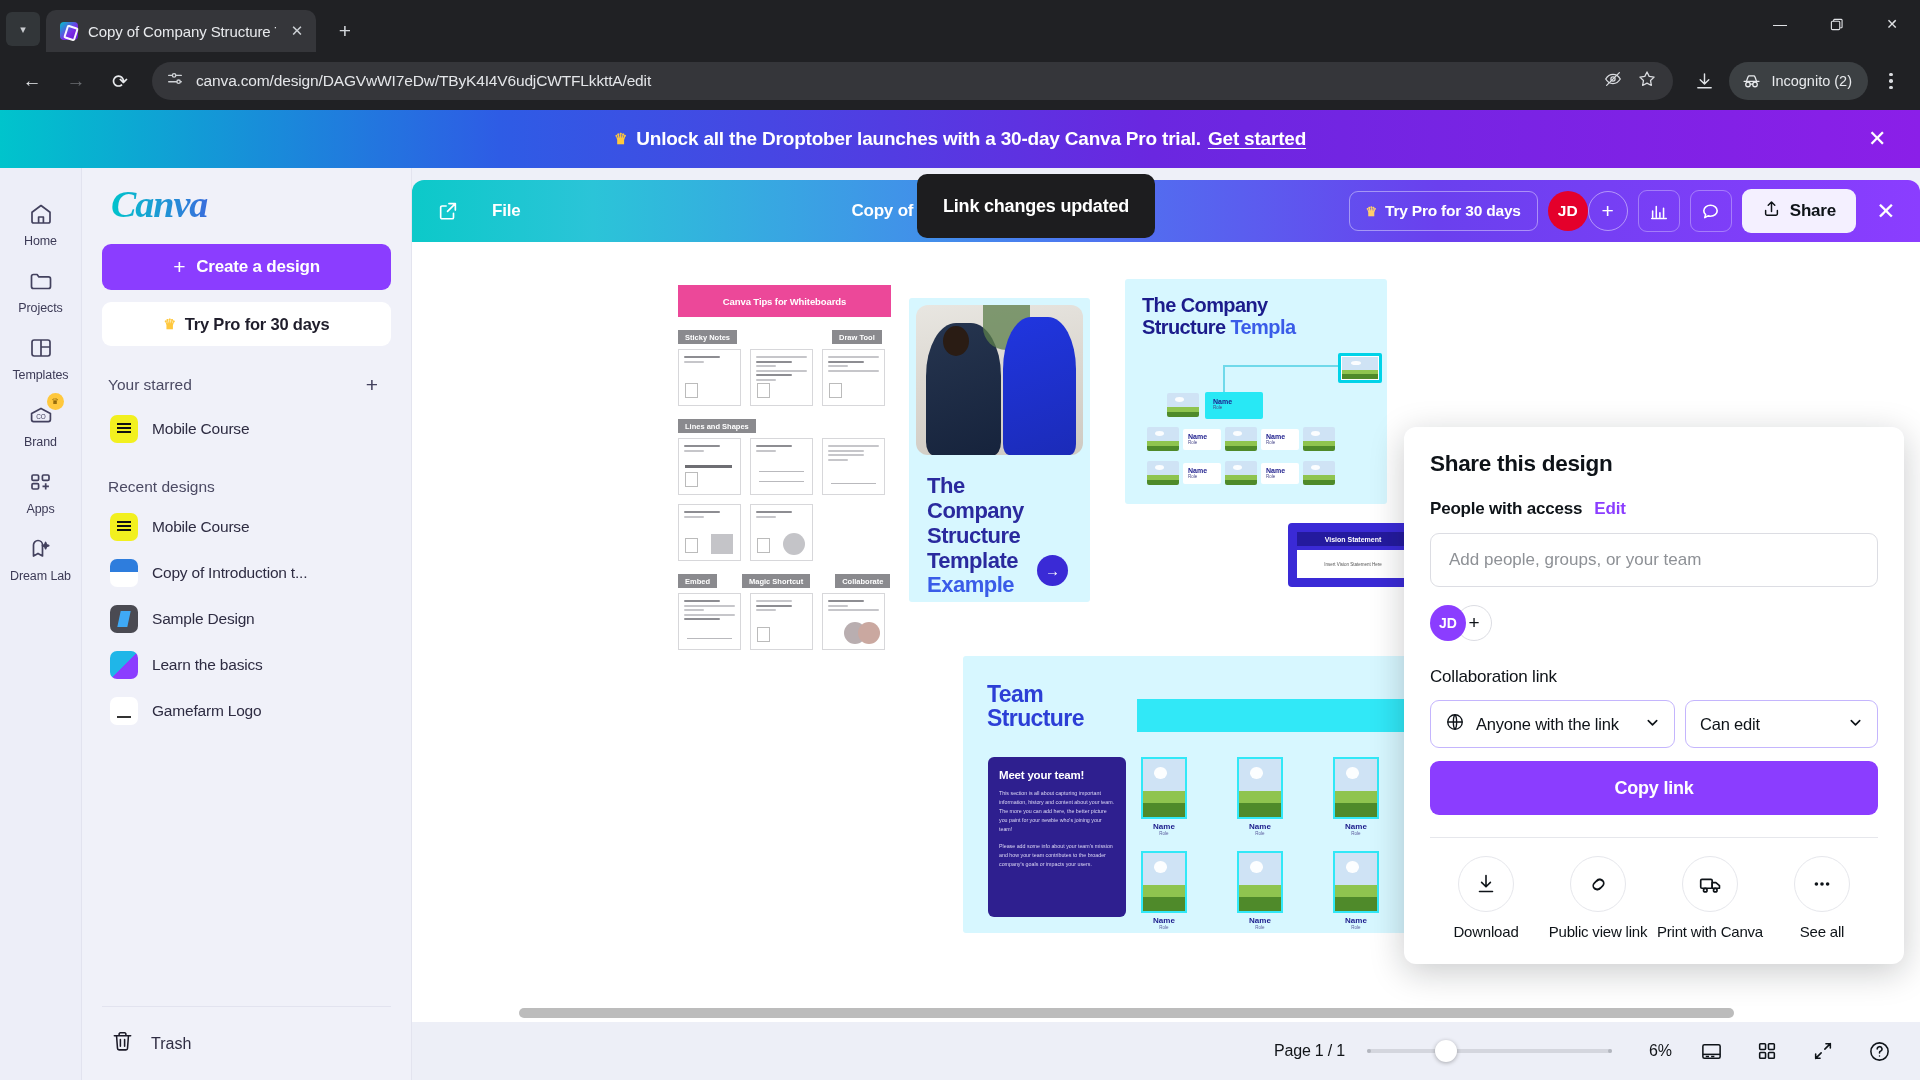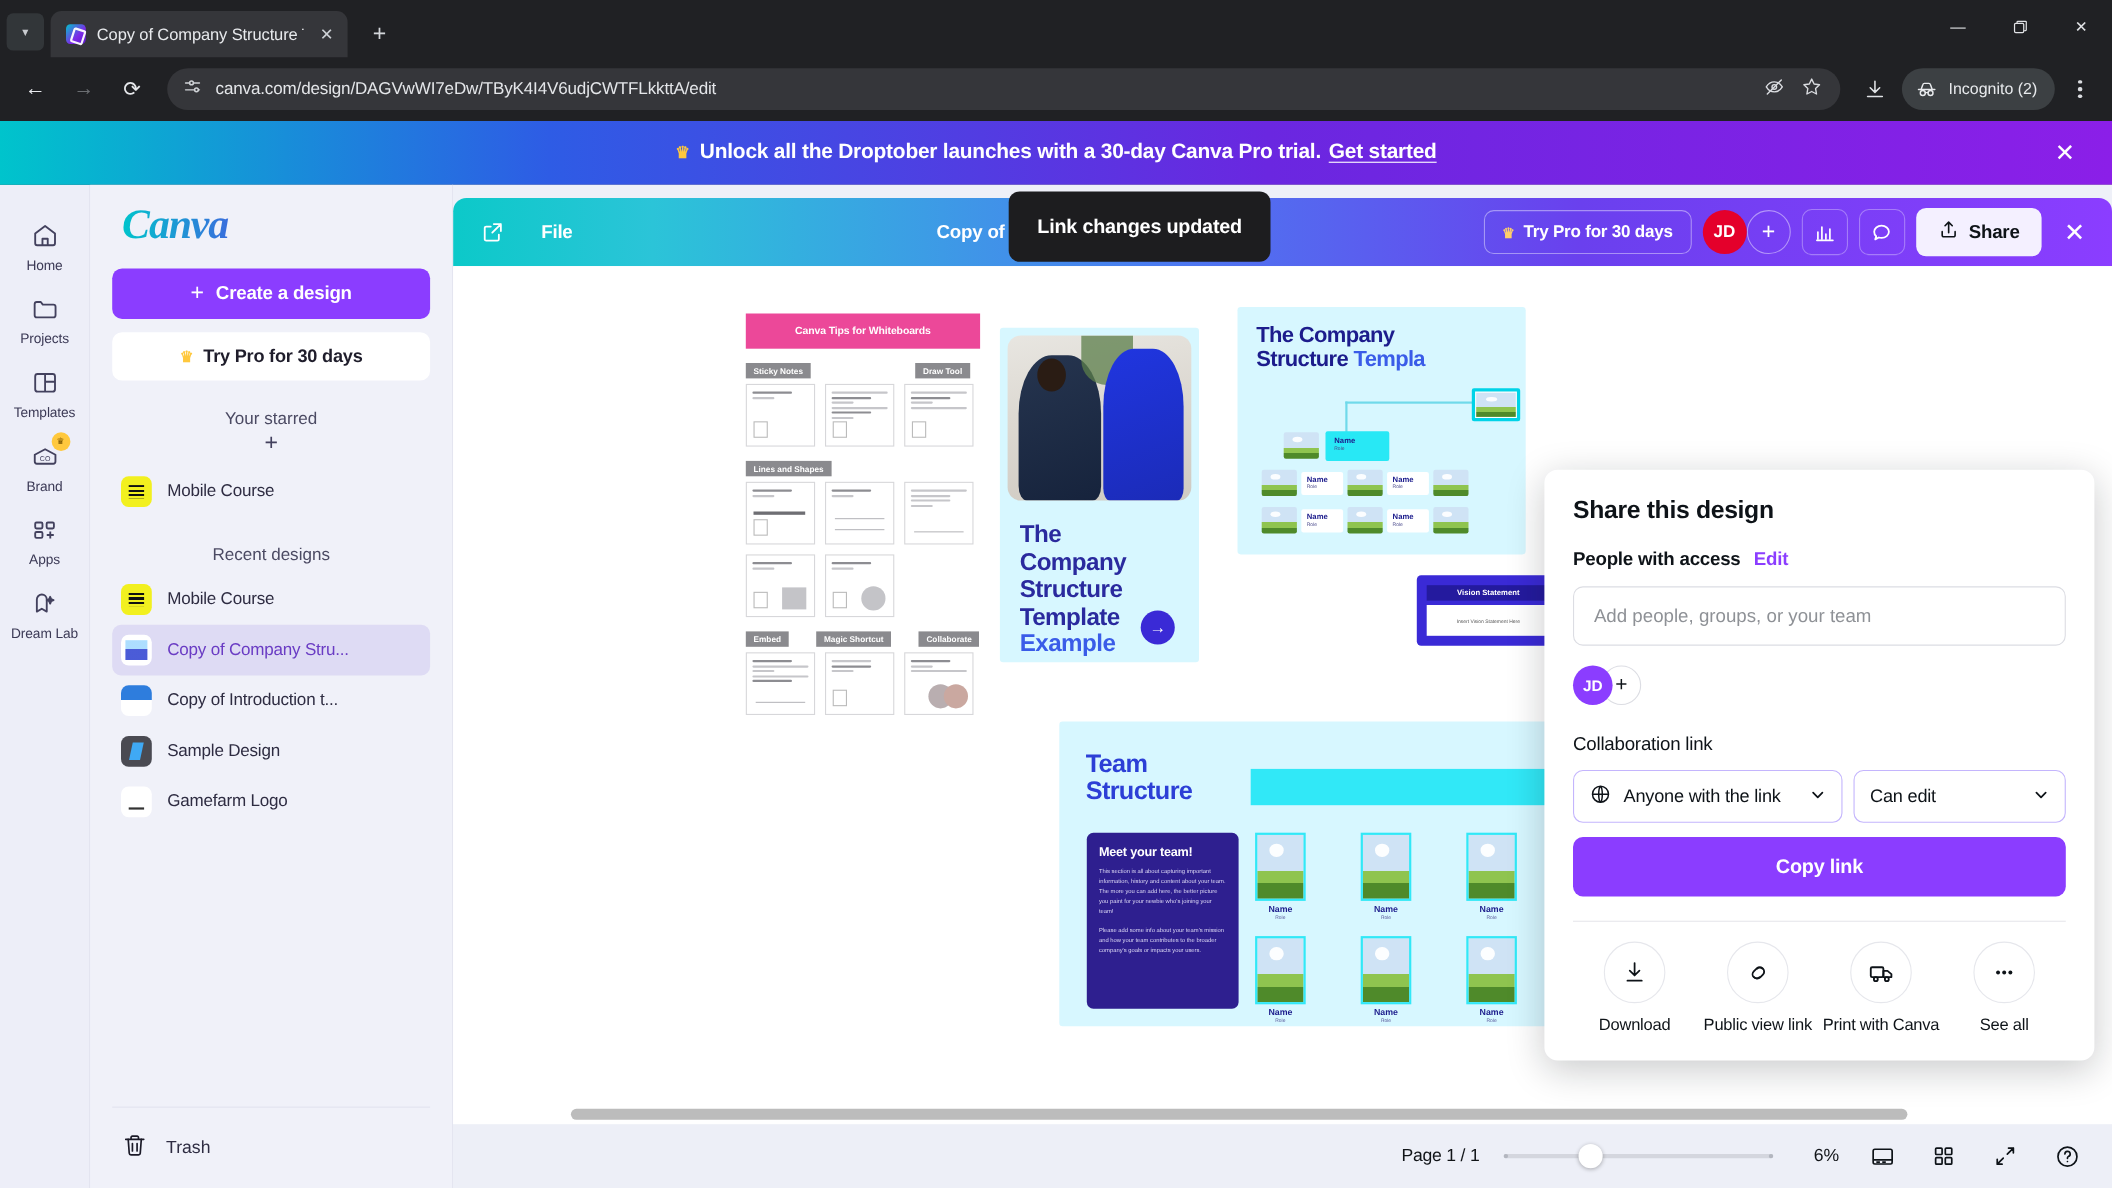--- a/index.html
+++ b/index.html
@@ -103,21 +103,21 @@
     -webkit-background-clip:text; background-clip:text; color:transparent; }
   .create-btn { height:46px; border-radius:9px; background:#8b3dff; color:#fff;
     display:flex; align-items:center; justify-content:center; gap:11px;
     font-size:17px; font-weight:700; letter-spacing:-.2px; }
   .create-btn .plus { font-size:21px; font-weight:400; }
   .trypro-btn { height:44px; border-radius:9px; background:#ffffff; color:#1f1d2b;
     display:flex; align-items:center; justify-content:center; gap:9px;
     font-size:16.5px; font-weight:700; margin-top:12px; letter-spacing:-.2px; }
   .trypro-btn .crown { color:#ffc83d; font-size:14px; }
   .section-head { display:flex; align-items:center; justify-content:space-between;
-    margin:26px 6px 8px;flex-direction:column; }
+    margin:26px 6px 8px; }
   .section-title { font-size:15.5px; color:#4b4a63; }
   .section-plus { font-size:21px; color:#43415e; font-weight:300; width:26px;
     height:26px; display:flex; align-items:center; justify-content:center; }
   .doc-item { height:46px; display:flex; align-items:center; gap:14px; padding:0 8px;
     border-radius:8px; }
   .doc-item.active { background:#dedbf4; }
   .doc-item.active .doc-name { color:#6a3cc4; }
   .doc-thumb { width:28px; height:28px; border-radius:7px; flex:0 0 28px; overflow:hidden;
     background:#ddd; position:relative; }
   .doc-name { font-size:15.5px; color:#2e2c42; white-space:nowrap; overflow:hidden;
@@ -498,31 +498,31 @@
     </div>
 
     <div class="section-head">
       <span class="section-title">Recent designs</span>
     </div>
 
     <div class="doc-item">
       <span class="doc-thumb th-mobile"></span>
       <span class="doc-name">Mobile Course</span>
     </div>
-    <div class="doc-item active">
-      <span class="doc-thumb th-company"></span>
-      <span class="doc-name">Copy of Company Stru...</span>
-    </div>
     <div class="doc-item">
       <span class="doc-thumb th-intro"></span>
       <span class="doc-name">Copy of Introduction t...</span>
     </div>
     <div class="doc-item">
       <span class="doc-thumb th-sample"></span>
       <span class="doc-name">Sample Design</span>
+    </div>
+    <div class="doc-item">
+      <span class="doc-thumb th-learn"></span>
+      <span class="doc-name">Learn the basics</span>
     </div>
     <div class="doc-item">
       <span class="doc-thumb th-game"></span>
       <span class="doc-name">Gamefarm Logo</span>
     </div>
 
     <div class="sidebar-spacer"></div>
 
     <div class="trash-row">
       <span>

